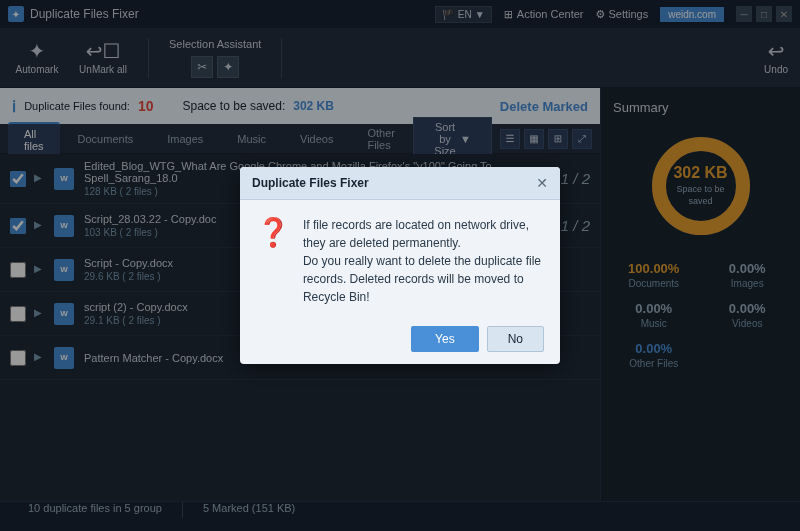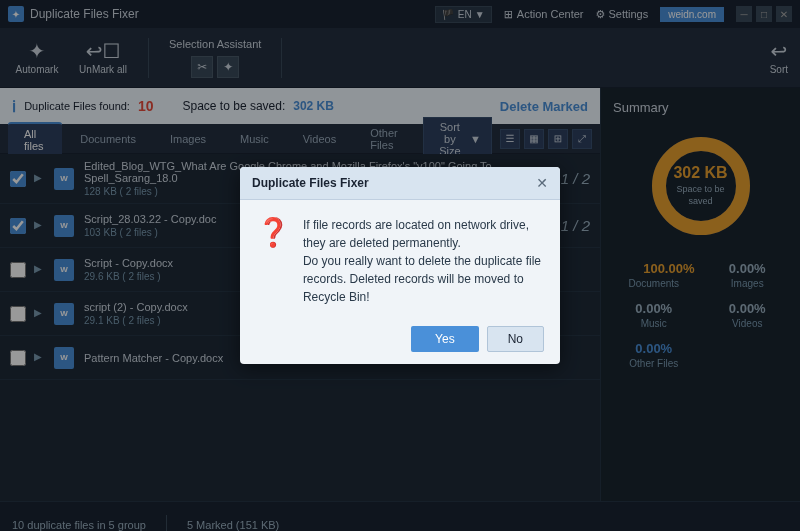--- a/index.html
+++ b/index.html
@@ -43,21 +43,21 @@
     .info-text { font-size: 11px; color: #1a2332; }
     .info-count { color: #e74c3c; font-weight: bold; font-size: 14px; }
     .info-space { color: #1a2332; margin-left: 21px; }
     .info-space-val { color: #4a90d9; font-weight: bold; }
     .delete-marked-link { margin-left: auto; color: #4a90d9; font-weight: bold; font-size: 13px; cursor: pointer; text-decoration: none; }
 
     
     .tabs { background: #243040; display: flex; align-items: center; height: 30px; padding: 0 8px; gap: 2px; border-bottom: 1px solid #1a2332; }
     .tab { padding: 4px 16px; font-size: 11px; cursor: pointer; color: #9ab; border-radius: 3px 3px 0 0; }
     .tab.active { background: #2e4060; color: white; border-top: 2px solid #4a90d9; }
-    .sort-btn { margin-left: auto; background: #2e4060; border: 1px solid #3a5070; color: #cdd6e0; padding: 3px 10px; font-size: 11px; cursor: pointer; display: flex; align-items: center; gap: 4px; justify-content: center; }
+    .sort-btn { margin-left: auto; background: #2e4060; border: 1px solid #3a5070; color: #cdd6e0; padding: 3px 20px; font-size: 11px; cursor: pointer; display: flex; align-items: center; gap: 4px; justify-content: center; }
     .view-icons { display: flex; gap: 4px; margin-left: 6px; }
     .view-icon { width: 20px; height: 20px; background: #2e4060; border: 1px solid #3a5070; display: flex; align-items: center; justify-content: center; font-size: 10px; cursor: pointer; color: #cdd6e0; }
 
     
     .file-list { flex: 1; overflow-y: auto; background: #1e2a38; }
     .file-row { display: flex; align-items: center; padding: 6px 10px; border-bottom: 1px solid #253545; min-height: 44px; }
     .file-checkbox { width: 16px; height: 16px; margin-right: 8px; accent-color: #4a90d9; cursor: pointer; }
     .file-expand { width: 14px; height: 14px; margin-right: 4px; color: #7a9ab0; cursor: pointer; font-size: 10px; }
     .file-type-icon { width: 24px; height: 24px; margin-right: 8px; display: flex; align-items: center; justify-content: center; }
     .doc-icon { width: 20px; height: 22px; background: #4a90d9; border-radius: 2px; display: flex; align-items: center; justify-content: center; font-size: 8px; color: white; font-weight: bold; }
@@ -73,29 +73,29 @@
     
     .donut-container { position: relative; width: 110px; height: 110px; margin-bottom: 16px; }
     .donut-center-text { position: absolute; top: 50%; left: 50%; transform: translate(-50%, -50%); text-align: center; }
     .donut-kb { font-size: 16px; font-weight: bold; color: #e8a030; }
     .donut-label { font-size: 9px; color: #9ab0c0; margin-top: 2px; line-height: 1.3; }
 
     
     .stats-grid { display: grid; grid-template-columns: 1fr 1fr; gap: 12px; width: 100%; margin-top: 4px; }
     .stat-item { text-align: center; }
     .stat-pct { font-size: 13px; font-weight: bold; }
-    .stat-pct.documents { color: #e8a030; text-align: right; }
+    .stat-pct.documents { color: #e8a030; }
     .stat-pct.images { color: #9ab0c0; }
     .stat-pct.music { color: #9ab0c0; }
     .stat-pct.videos { color: #9ab0c0; }
     .stat-pct.otherfiles { color: #4a90d9; }
     .stat-name { font-size: 10px; color: #7a9ab0; margin-top: 2px; }
 
     
-    .status-bar { background: #1a2332; height: 30px; display: flex; align-items: flex-end; padding: 0 12px; gap: 20px; border-top: 1px solid #253545; }
+    .status-bar { background: #1a2332; height: 30px; display: flex; align-items: flex-start; padding: 0 28px; gap: 20px; border-top: 1px solid #253545; }
     .status-text { font-size: 11px; color: #9ab0c0; }
     .status-divider { width: 1px; height: 16px; background: #3a4a5a; }
 
     
     .modal-overlay { position: fixed; top: 0; left: 0; width: 800px; height: 531px; background: rgba(0,0,0,0.4); display: flex; align-items: center; justify-content: center; z-index: 100; }
     .modal { background: #f0f4f8; color: #1a2332; border-radius: 4px; box-shadow: 0 4px 20px rgba(0,0,0,0.5); width: 320px; overflow: hidden; }
     .modal-title-bar { background: #d8e4f0; padding: 8px 12px; display: flex; align-items: center; justify-content: space-between; border-bottom: 1px solid #c0cfe0; }
     .modal-title { font-size: 12px; font-weight: 600; color: #1a2332; }
     .modal-close { background: none; border: none; color: #5a6a7a; cursor: pointer; font-size: 14px; }
     .modal-body { padding: 16px 16px 12px; display: flex; gap: 12px; }
@@ -154,21 +154,21 @@
   <div class="selection-assistant">
     <span class="selection-assistant-label">Selection Assistant</span>
     <div class="selection-icons">
       <div class="sel-icon">✂</div>
       <div class="sel-icon">✦</div>
     </div>
   </div>
   <div class="toolbar-divider"></div>
   <div class="undo-item">
     <span class="toolbar-icon">↩</span>
-    <span class="undo-label">Sort</span>
+    <span class="undo-label">Undo</span>
   </div>
 </div>
 
 <div class="main">
   <div class="left-panel">
 
     <div class="info-bar">
       <span class="info-icon">ℹ</span>
       <span class="info-text">Duplicate Files found:</span>
       <span class="info-count">10</span>

